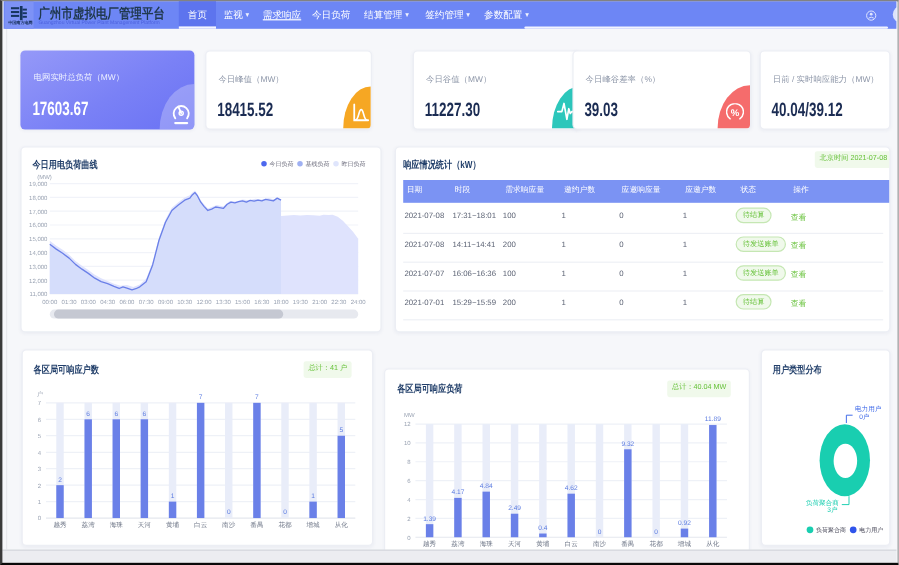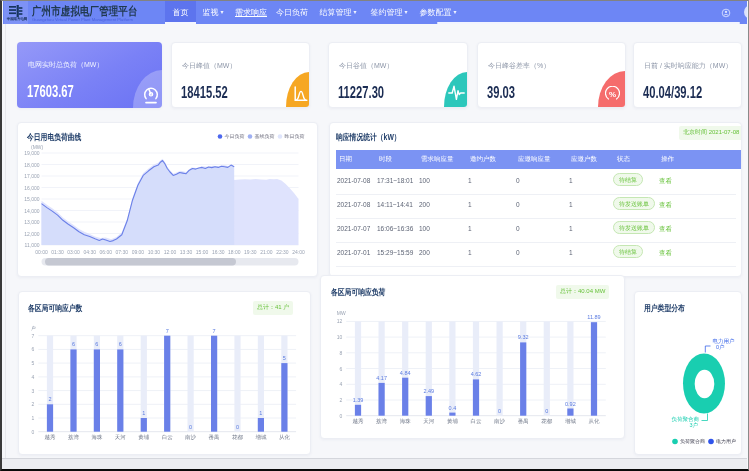--- a/index.html
+++ b/index.html
@@ -8,53 +8,53 @@
 .abs { position:absolute; }
 
 #frame { left:0; top:0; width:749px; height:471px; border-top:1.5px solid #828282; border-left:2px solid #3a3a3a; border-right:1.5px solid #8a8a8a; border-bottom:2px solid #0a0a0a; z-index:50; pointer-events:none; }
 #footer { left:2px; top:458px; width:745px; height:11px; background:#ecedf1; border-top:1px solid #d4d6dc; z-index:5; }
 
 #nav { left:3px; top:1px; width:744px; height:22.5px; background:#6d86f5; }
 #logo { left:1px; top:0; width:24px; height:22.5px; background:#7d92f6; }
 #logotxt { left:1px; top:16px; width:24px; font-size:4px; color:#132c52; font-weight:bold; white-space:nowrap; text-align:center; transform:scale(.85); transform-origin:50% 0; }
 #navtitle { left:29px; top:2.5px; font-size:11.5px; font-weight:bold; color:#20394f; letter-spacing:.2px; white-space:nowrap; transform:scaleX(.82); transform-origin:0 0; }
 #navsub { left:29px; top:15.5px; font-size:6px; color:#4b60dd; white-space:nowrap; transform:scale(.7); transform-origin:0 0; }
-.mi { position:absolute; top:0; height:22.5px; line-height:23px; color:#fff; font-size:8px; text-align:center; white-space:nowrap;margin-left:16px; }
+.mi { position:absolute; top:0; height:22.5px; line-height:23px; color:#fff; font-size:8px; text-align:center; white-space:nowrap; }
 .mi.on { background:#5d74ee; border-bottom:2px solid #f4f6ff; }
 .car { font-size:6px; vertical-align:1px; opacity:.9; }
 
 .card { position:absolute; background:#fff; border:1px solid #eceef4; border-radius:4px; box-shadow:0 1px 3px rgba(40,60,120,.05); }
 .kpi { top:42px; height:66px; overflow:hidden; }
 .kl { position:absolute; left:10px; top:17.5px; font-size:7px; color:#8d96a8; white-space:nowrap; }
 .kv { position:absolute; left:9px; top:40px; font-size:16px; line-height:19px; font-weight:bold; color:#1b2c53; white-space:nowrap; transform:scaleX(.70); transform-origin:0 0; }
 .qdisc { position:absolute; right:0; bottom:0; width:23px; height:35px; border-top-left-radius:100%; }
 .qi { position:absolute; right:3px; bottom:3px; }
 #c1 { left:17px; width:145px; background:linear-gradient(150deg,#9599f8 0%,#7a81f6 55%,#6a72f4 100%); border:none; }
 #c1 .kl { color:#eef1ff; left:11px; }
 #c1 .kv { color:#fff; left:10px; }
 #c2 { left:171px; width:139px;text-align:right; }
-#c3 { left:328px; width:140px; }
+#c3 { left:344px; width:140px; }
 #c4 { left:477px; width:149px; }
 #c5 { left:633px; width:109px; }
 
 #chartcard { left:17px; top:122px; width:301px; height:155px; }
 #tablecard { left:329px; top:122px; width:413px; height:155px; overflow:hidden; }
 .sectitle { position:absolute; font-size:8.5px; font-weight:bold; color:#23406b; white-space:nowrap; transform:scaleX(.8); transform-origin:0 0; }
 .gtag { position:absolute; background:#f0f9eb; border-radius:2px; color:#67c23a; font-size:6px; line-height:13.5px; height:13.5px; padding:0 4px; white-space:nowrap; overflow:hidden; }
 
 #thead { position:absolute; left:6px; top:27px; width:407px; height:18.5px; background:#7b93f3; }
 .th { position:absolute; top:0; line-height:18.5px; color:#fff; font-size:6.5px; white-space:nowrap; }
 .tr { position:absolute; left:4px; width:407px; height:29px; }
 .td { position:absolute; top:7px; font-size:6.5px; color:#5d6475; white-space:nowrap; }
 .sep { position:absolute; left:6px; width:400px; height:1px; background:#eef0f5; }
 .pill { position:absolute; border:1px solid #c5e7b3; background:#f0f9eb; color:#67c23a; font-size:6px; border-radius:8px; height:13px; line-height:12px; padding:0 5px; top:3.5px; white-space:nowrap; }
 .see { color:#67c23a; }
 
 #ba { left:18px; top:291px; width:293px; height:164px; }
-#bb { left:320px; top:275px; width:305px; height:164px;text-decoration:underline; }
+#bb { left:320px; top:307px; width:305px; height:164px;text-decoration:underline; }
 #bc { left:634px; top:291px; width:108px; height:164px; }
 .axis { font-size:5px; fill:#9aa3b3; }
 .cat { font-size:5.5px; fill:#6f7788; }
 .bval { font-size:5.5px; fill:#5b7be0; }
 svg text { font-family:"Liberation Sans", sans-serif; }
 </style>
 </head>
 <body>
 <div id="footer" class="abs"></div>
 <div class="abs" style="left:4.5px;top:24px;width:1px;height:434px;background:#e8e9ed"></div>

